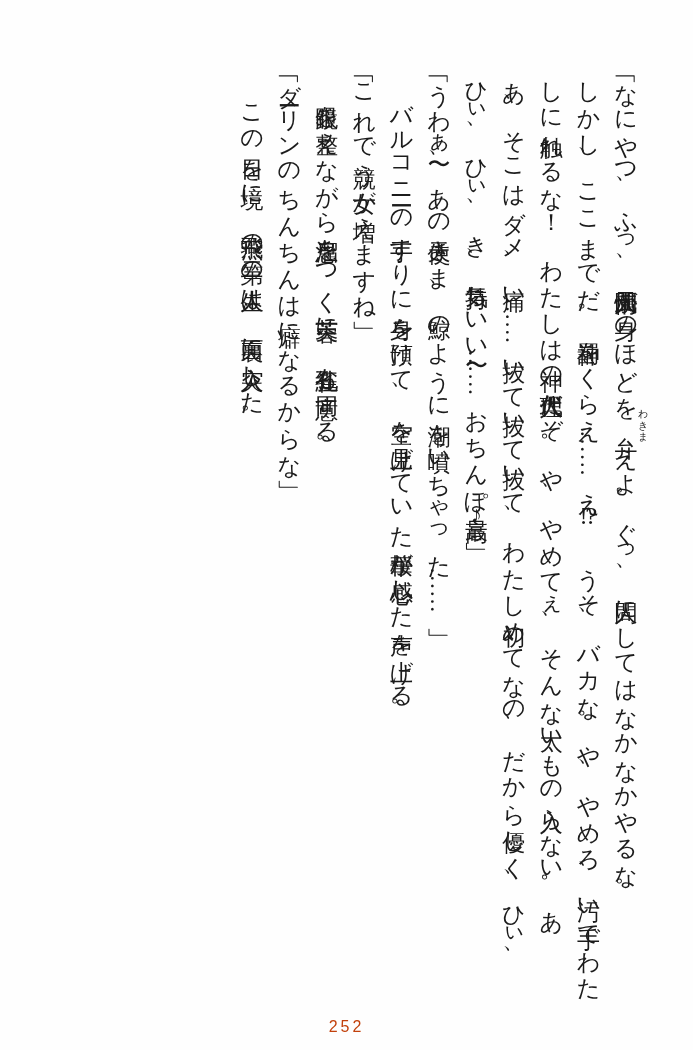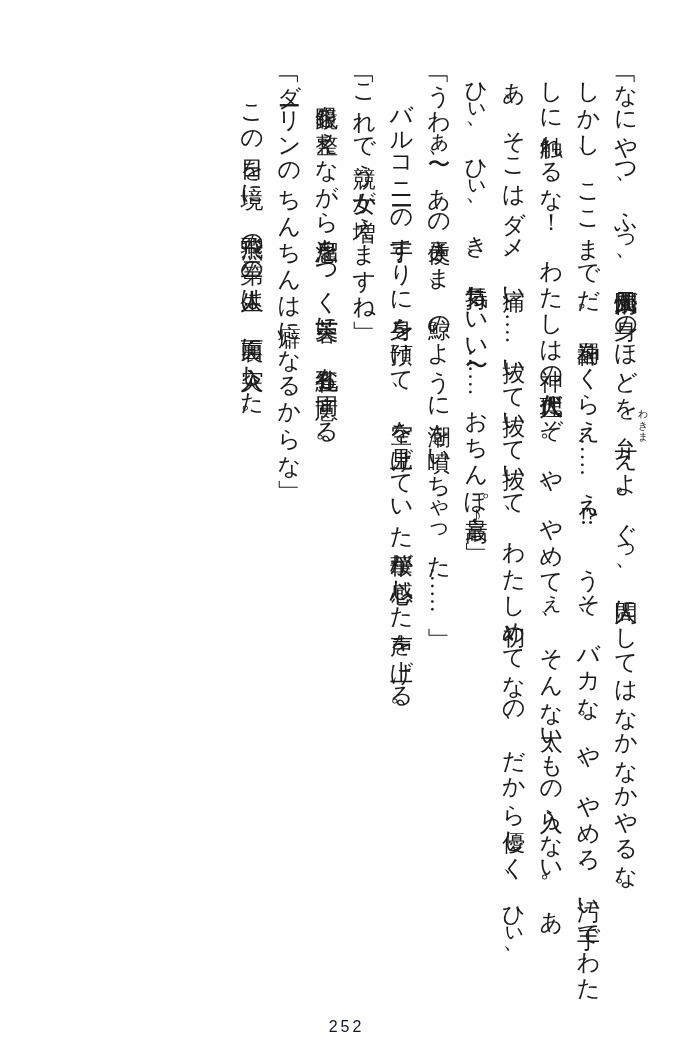--- a/index.html
+++ b/index.html
@@ -48,21 +48,21 @@
   }
   .page-number {
     position: absolute;
     left: 0;
     right: 0;
     bottom: 14px;
     text-align: center;
     font-family: "Liberation Sans", "DejaVu Sans", sans-serif;
     font-size: 16px;
     letter-spacing: 3px;
-    color: #0f172a;
+    color: #c2410c;
   }
 </style>
 </head>
 <body>
 
 <div class="book-page">
   <div class="text-block" id="text-block">
       <p class="vline indent-dialog">「なにやつ、ふっ、人間風情が身のほどを<ruby>弁<rt>わきま</rt></ruby>えよ。ぐっ、人間にしてはなかなかやるな。</p>
       <p class="vline indent-none">しかし、ここまでだ。神罰をくらえ……え⁉　うそ、バカな。や、やめろ、汚い手でわた</p>
       <p class="vline indent-none">しに触れるな！　わたしは神の代理人だぞ。や、やめてぇ、そんな太いもの入らない。あ</p>

